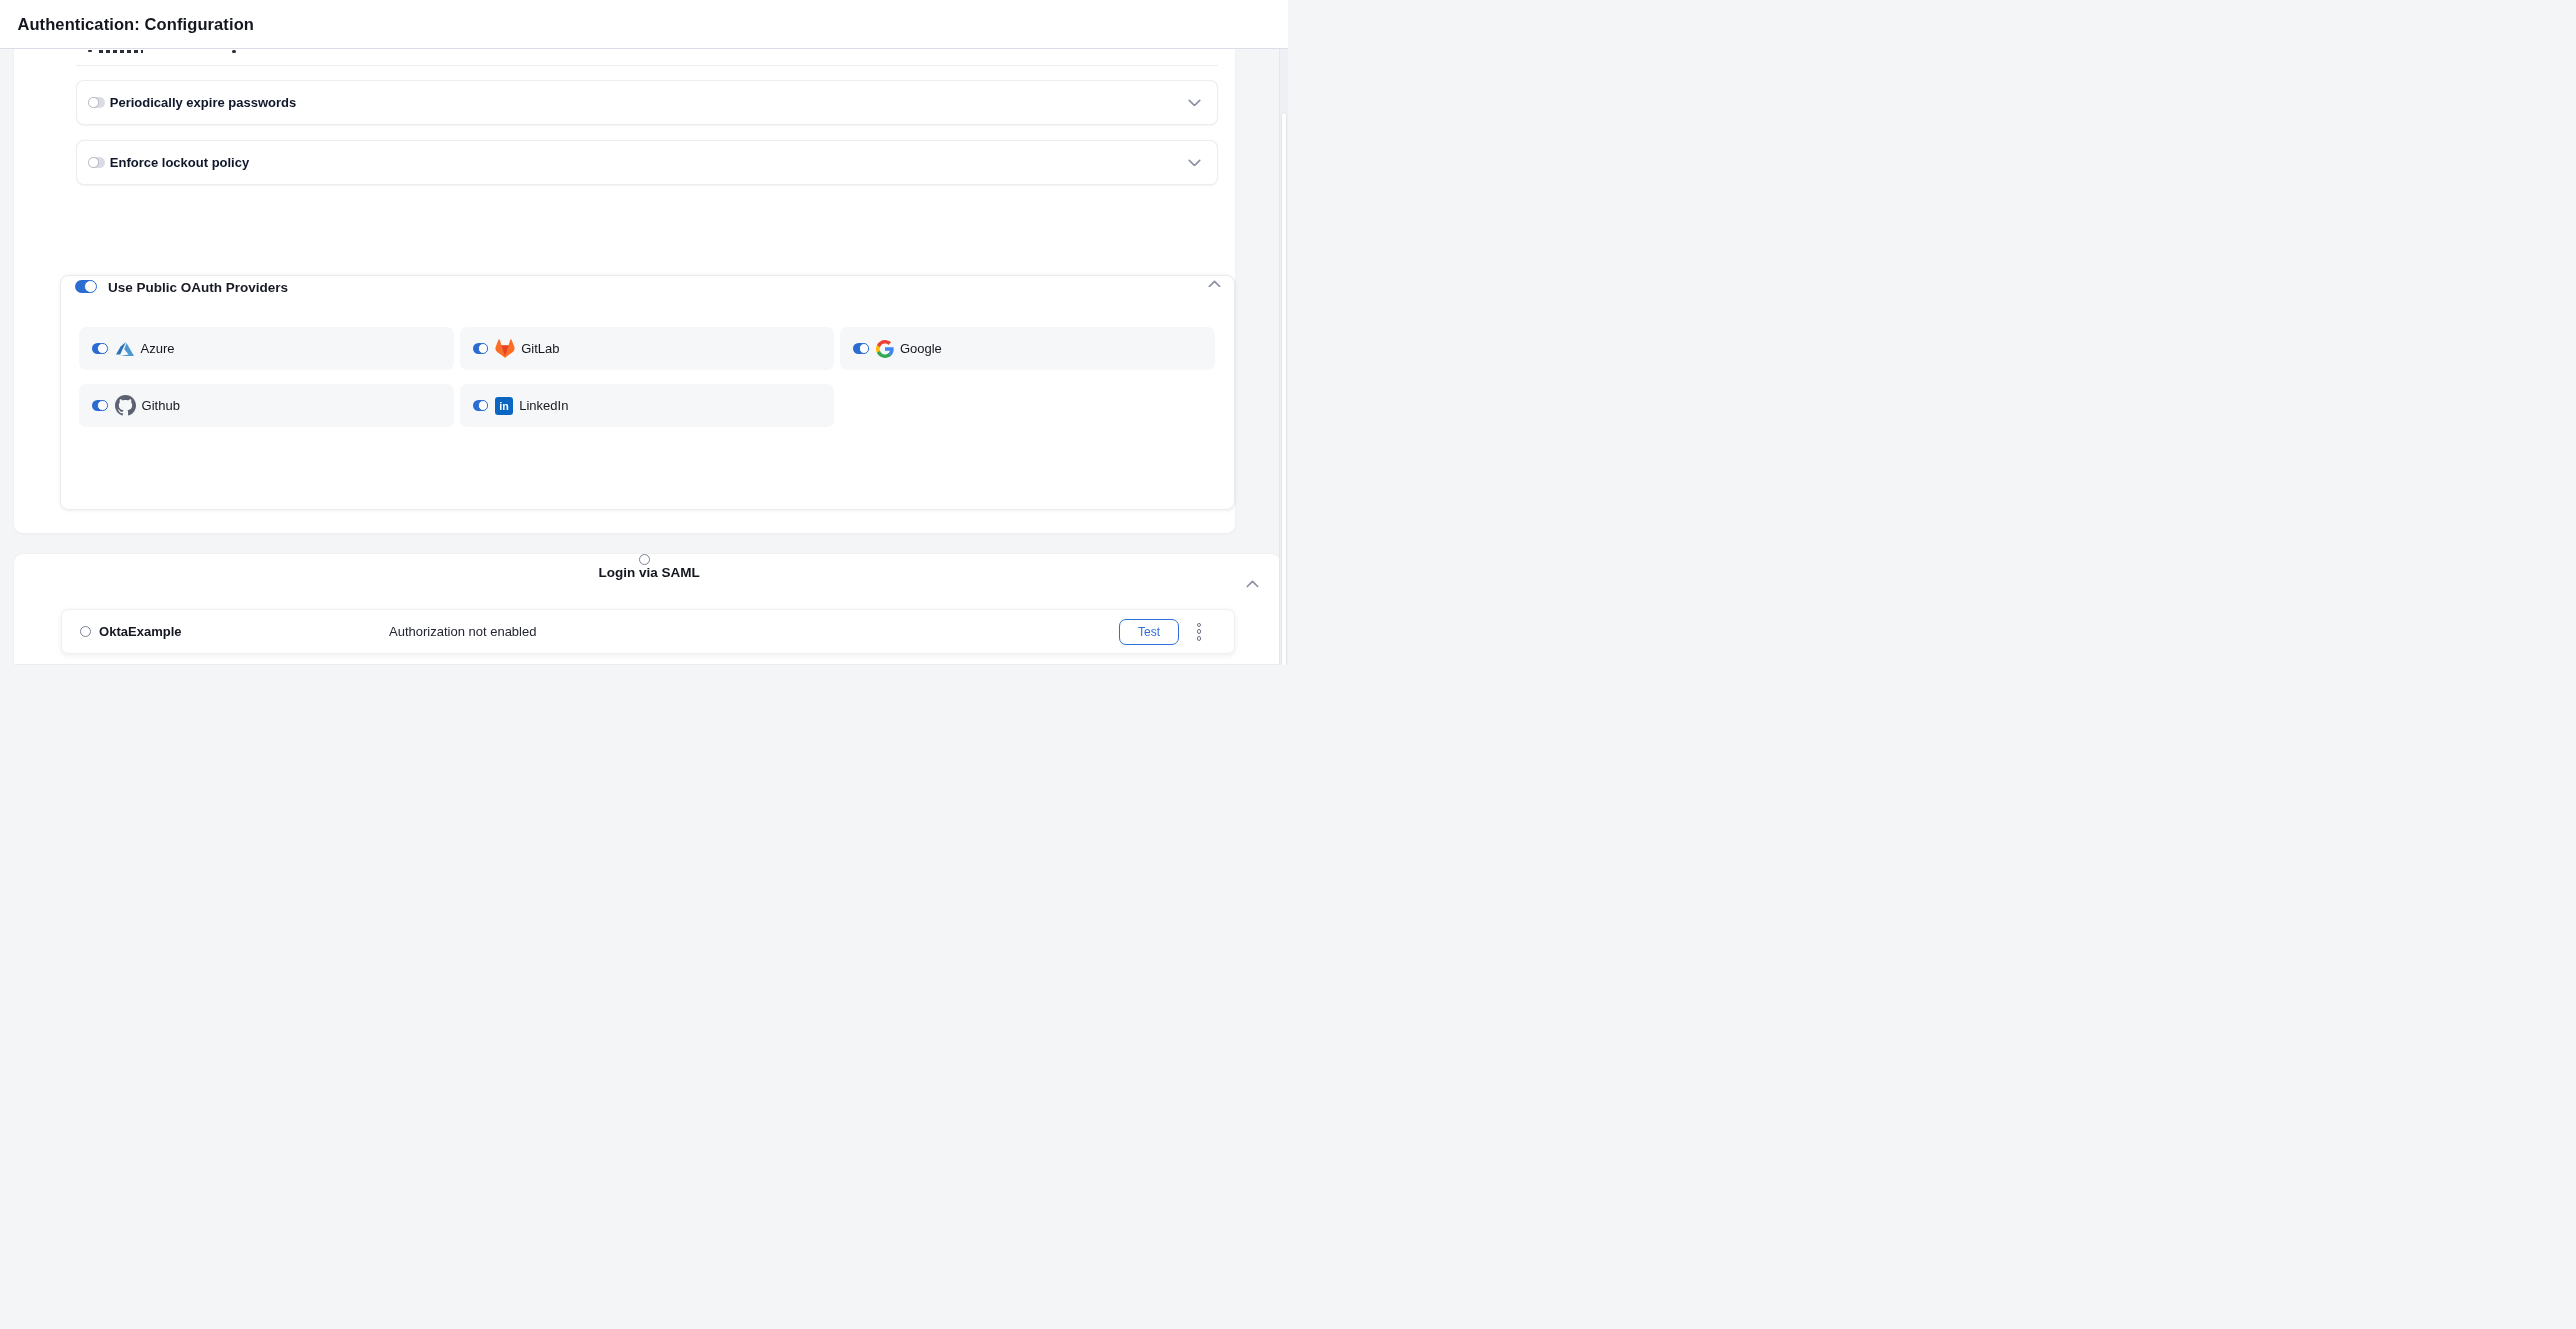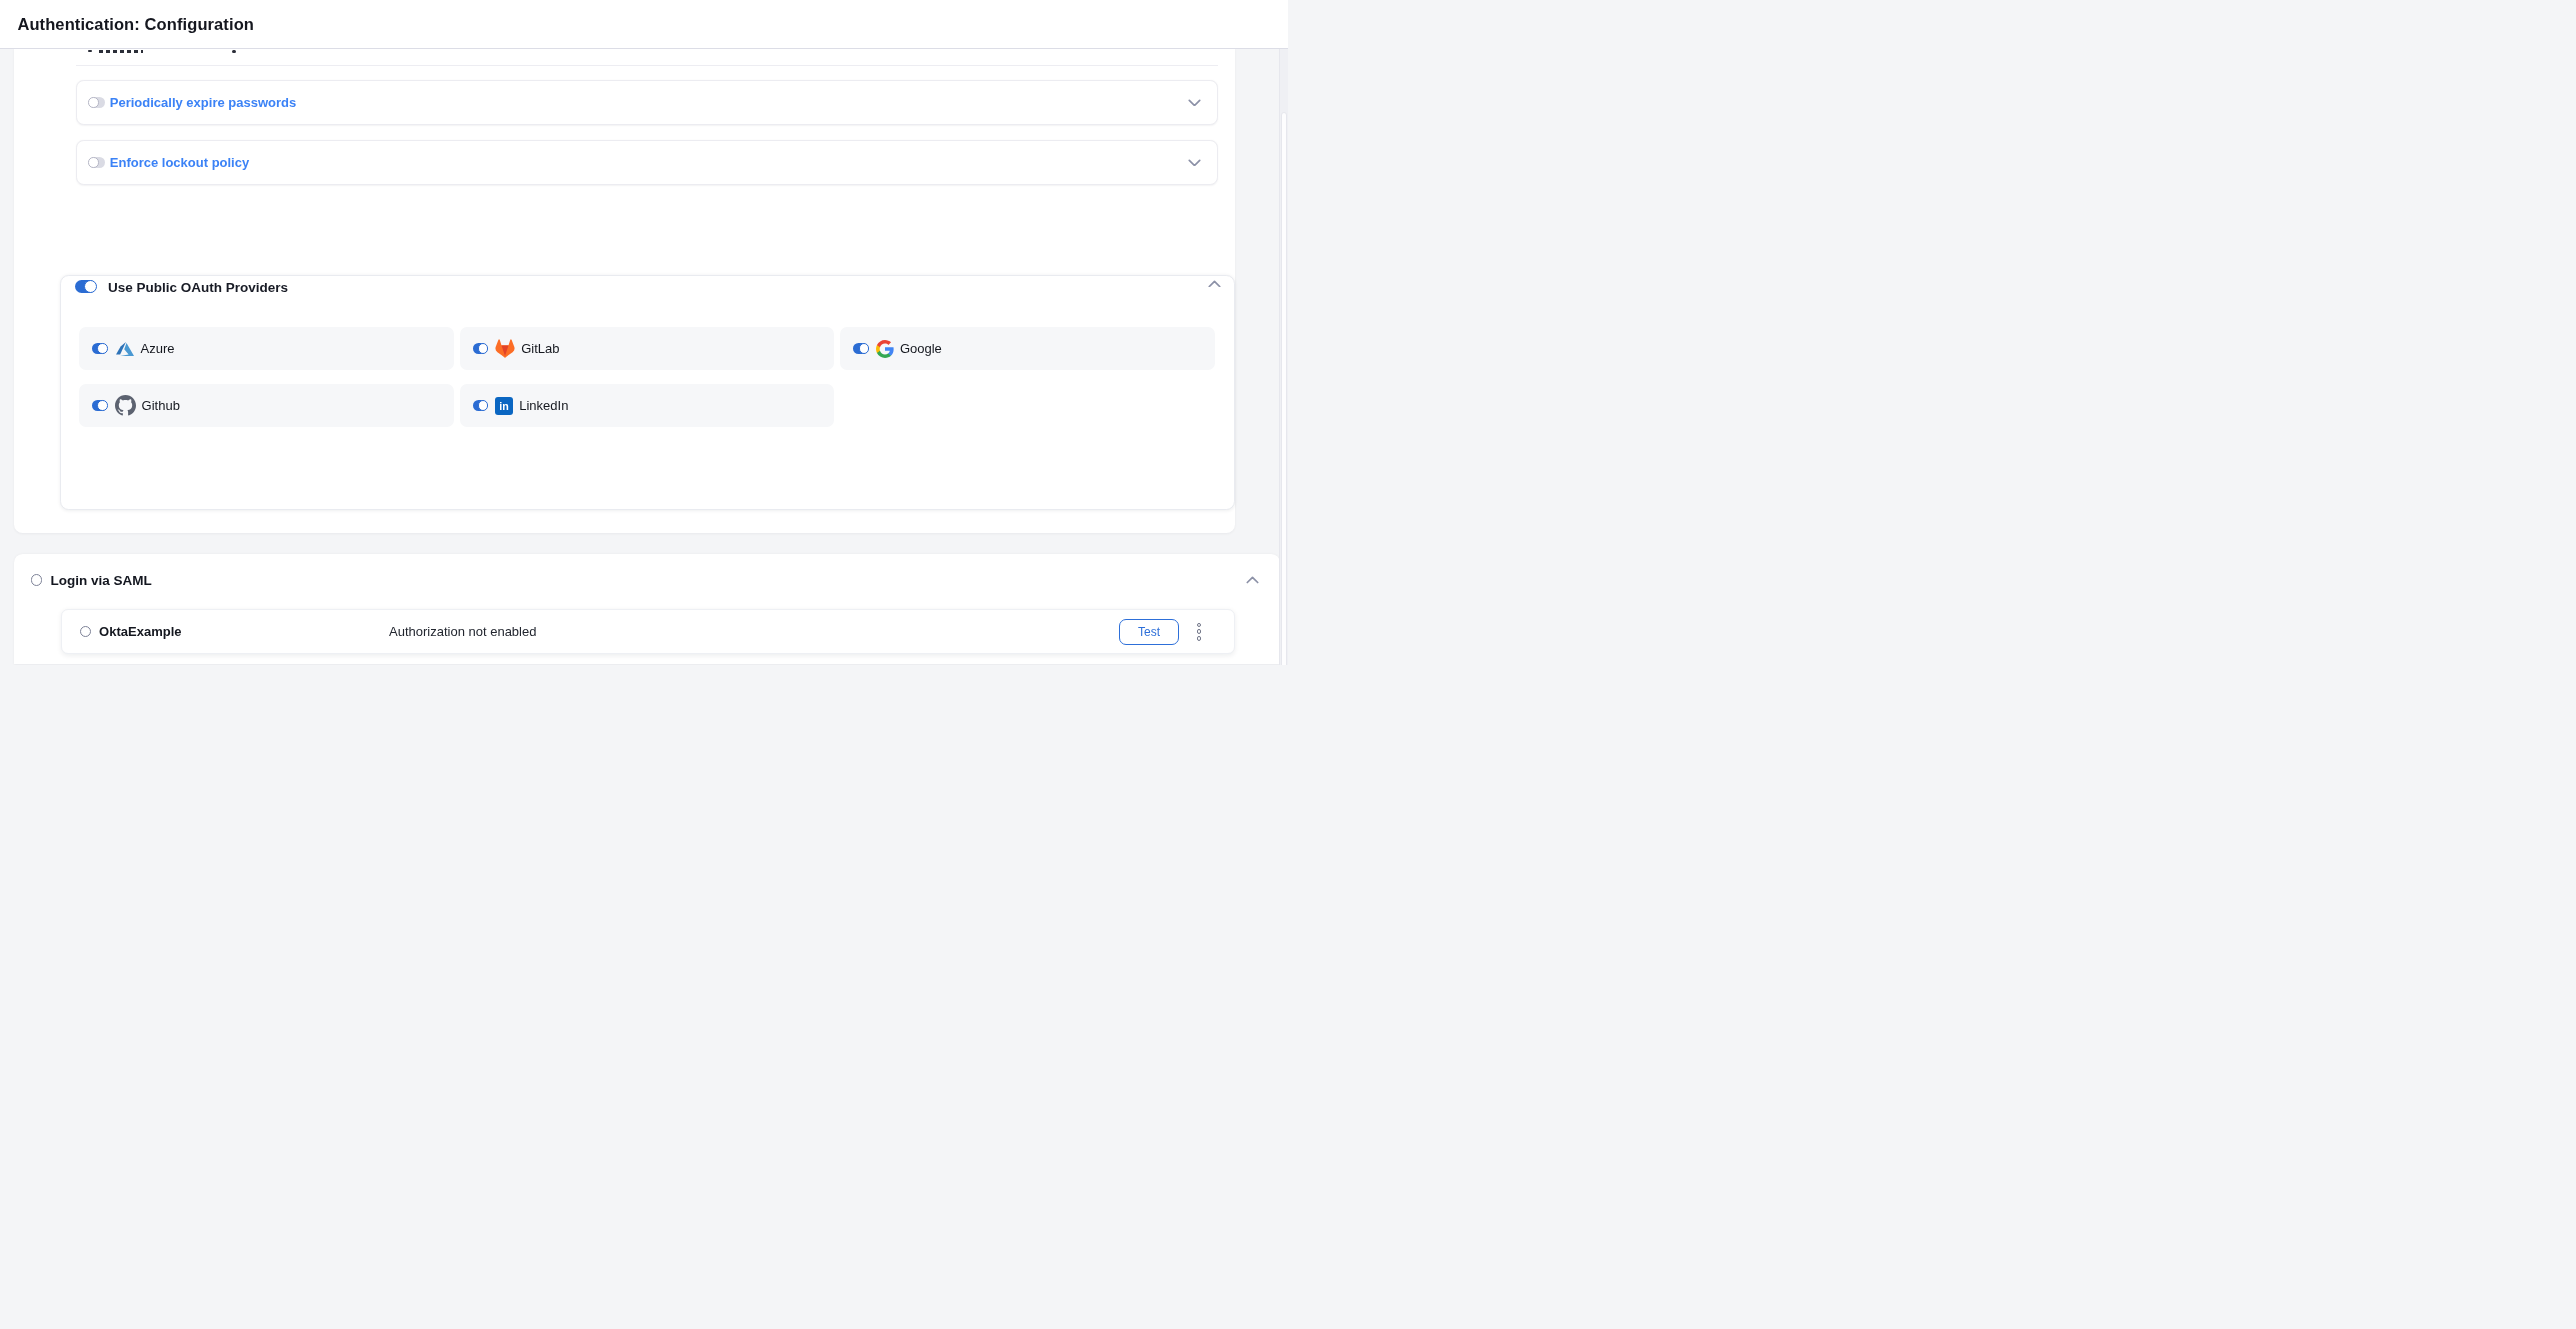--- a/index.html
+++ b/index.html
@@ -23,21 +23,21 @@
   .sliver .m1{position:absolute;left:12px;top:0.9px;width:4.3px;height:2.6px;background:#2b2e38;border-radius:0.9px;}
   .sliver .m2{position:absolute;left:22.6px;top:0.9px;width:44px;height:3.5px;
               background:repeating-linear-gradient(90deg,#2b2e38 0 4.3px,transparent 4.3px 7px);}
   .sliver .m3{position:absolute;left:156px;top:0.9px;width:3.5px;height:3.5px;background:#2b2e38;border-radius:50%;}
   
   .secrow{position:absolute;left:62px;width:1142px;height:45px;background:#fff;
           border:0.9px solid #ececf1;border-radius:7.8px;box-sizing:border-box;
           box-shadow:0 0.9px 1.7px rgba(20,24,40,.05);display:flex;align-items:center;
           padding:0 15.6px 0 12px;}
   .secrow.r1{top:31px;} .secrow.r2{top:91px;} .secrow.r3{top:148px;height:46px;}
-  .seclabel{font-size:13px;font-weight:600;color:#3b82f6;margin-left:5.2px;}
+  .seclabel{font-size:13px;font-weight:600;color:#0f172a;margin-left:5.2px;}
   .rowchevron{margin-left:auto;display:flex;align-items:center;}
   
   .tgl{position:relative;display:inline-block;flex:0 0 auto;box-sizing:border-box;}
   .tgl .knob{position:absolute;box-sizing:border-box;background:#fff;border-radius:50%;}
   .tgl.off{width:15.6px;height:10.4px;border-radius:6px;background:#dadbe4;}
   .tgl.off .knob{left:-0.9px;top:0;width:10.4px;height:10.4px;border:0.9px solid #b6b7c6;}
   .tgl.on{background:#2b6cd3;}
   .tgl.sm{width:14.8px;height:10.4px;border-radius:6px;}
   .tgl.sm .knob{right:-0.9px;top:0;width:10.4px;height:10.4px;border:0.9px solid #2b6cd3;}
   .tgl.lg{width:21px;height:13px;border-radius:7.8px;}
@@ -52,21 +52,21 @@
   .pgrid{position:absolute;left:18px;right:19px;top:51px;display:grid;
          grid-template-columns:1fr 1fr 1fr;column-gap:6px;row-gap:14px;}
   .prow{height:43px;background:#f6f7f9;border-radius:7px;display:flex;align-items:center;
         padding-left:13px;}
   .picon{margin-left:7.8px;display:flex;align-items:center;flex:0 0 auto;}
   .pname{font-size:13px;font-weight:500;color:#15181f;margin-left:6px;}
   
   .samlcard{position:absolute;left:14px;top:554px;width:1266px;height:110px;background:#fff;
             border-radius:8.7px 8.7px 0 0;box-shadow:0 0.9px 2.6px rgba(20,24,40,.05);}
   .samlhead{position:absolute;left:0;right:0;top:0;height:52px;display:flex;align-items:center;
-            padding:0 21px 0 16.5px;}
+            padding:0 21px 0 16.5px;flex-direction:column;}
   .samltitle{font-size:13.5px;font-weight:700;color:#13161f;margin-left:8.7px;}
   .radio{width:11.3px;height:11.3px;border:1.3px solid #7d8297;border-radius:50%;background:#fff;
          box-sizing:border-box;flex:0 0 auto;}
   .oktarow{position:absolute;left:47px;top:55px;width:1174px;height:45px;background:#fff;
            border:0.9px solid #eef0f4;border-radius:7px;box-sizing:border-box;
            box-shadow:0 1.7px 5.2px rgba(20,24,40,.07);display:flex;align-items:center;
            padding-left:18px;}
   .oktaname{font-size:13px;font-weight:700;color:#14171f;margin-left:7.8px;}
   .oktastatus{position:absolute;left:327px;font-size:13px;font-weight:400;color:#22262f;}
   .testbtn{position:absolute;right:55px;top:50%;transform:translateY(-50%);width:60px;height:26px;

